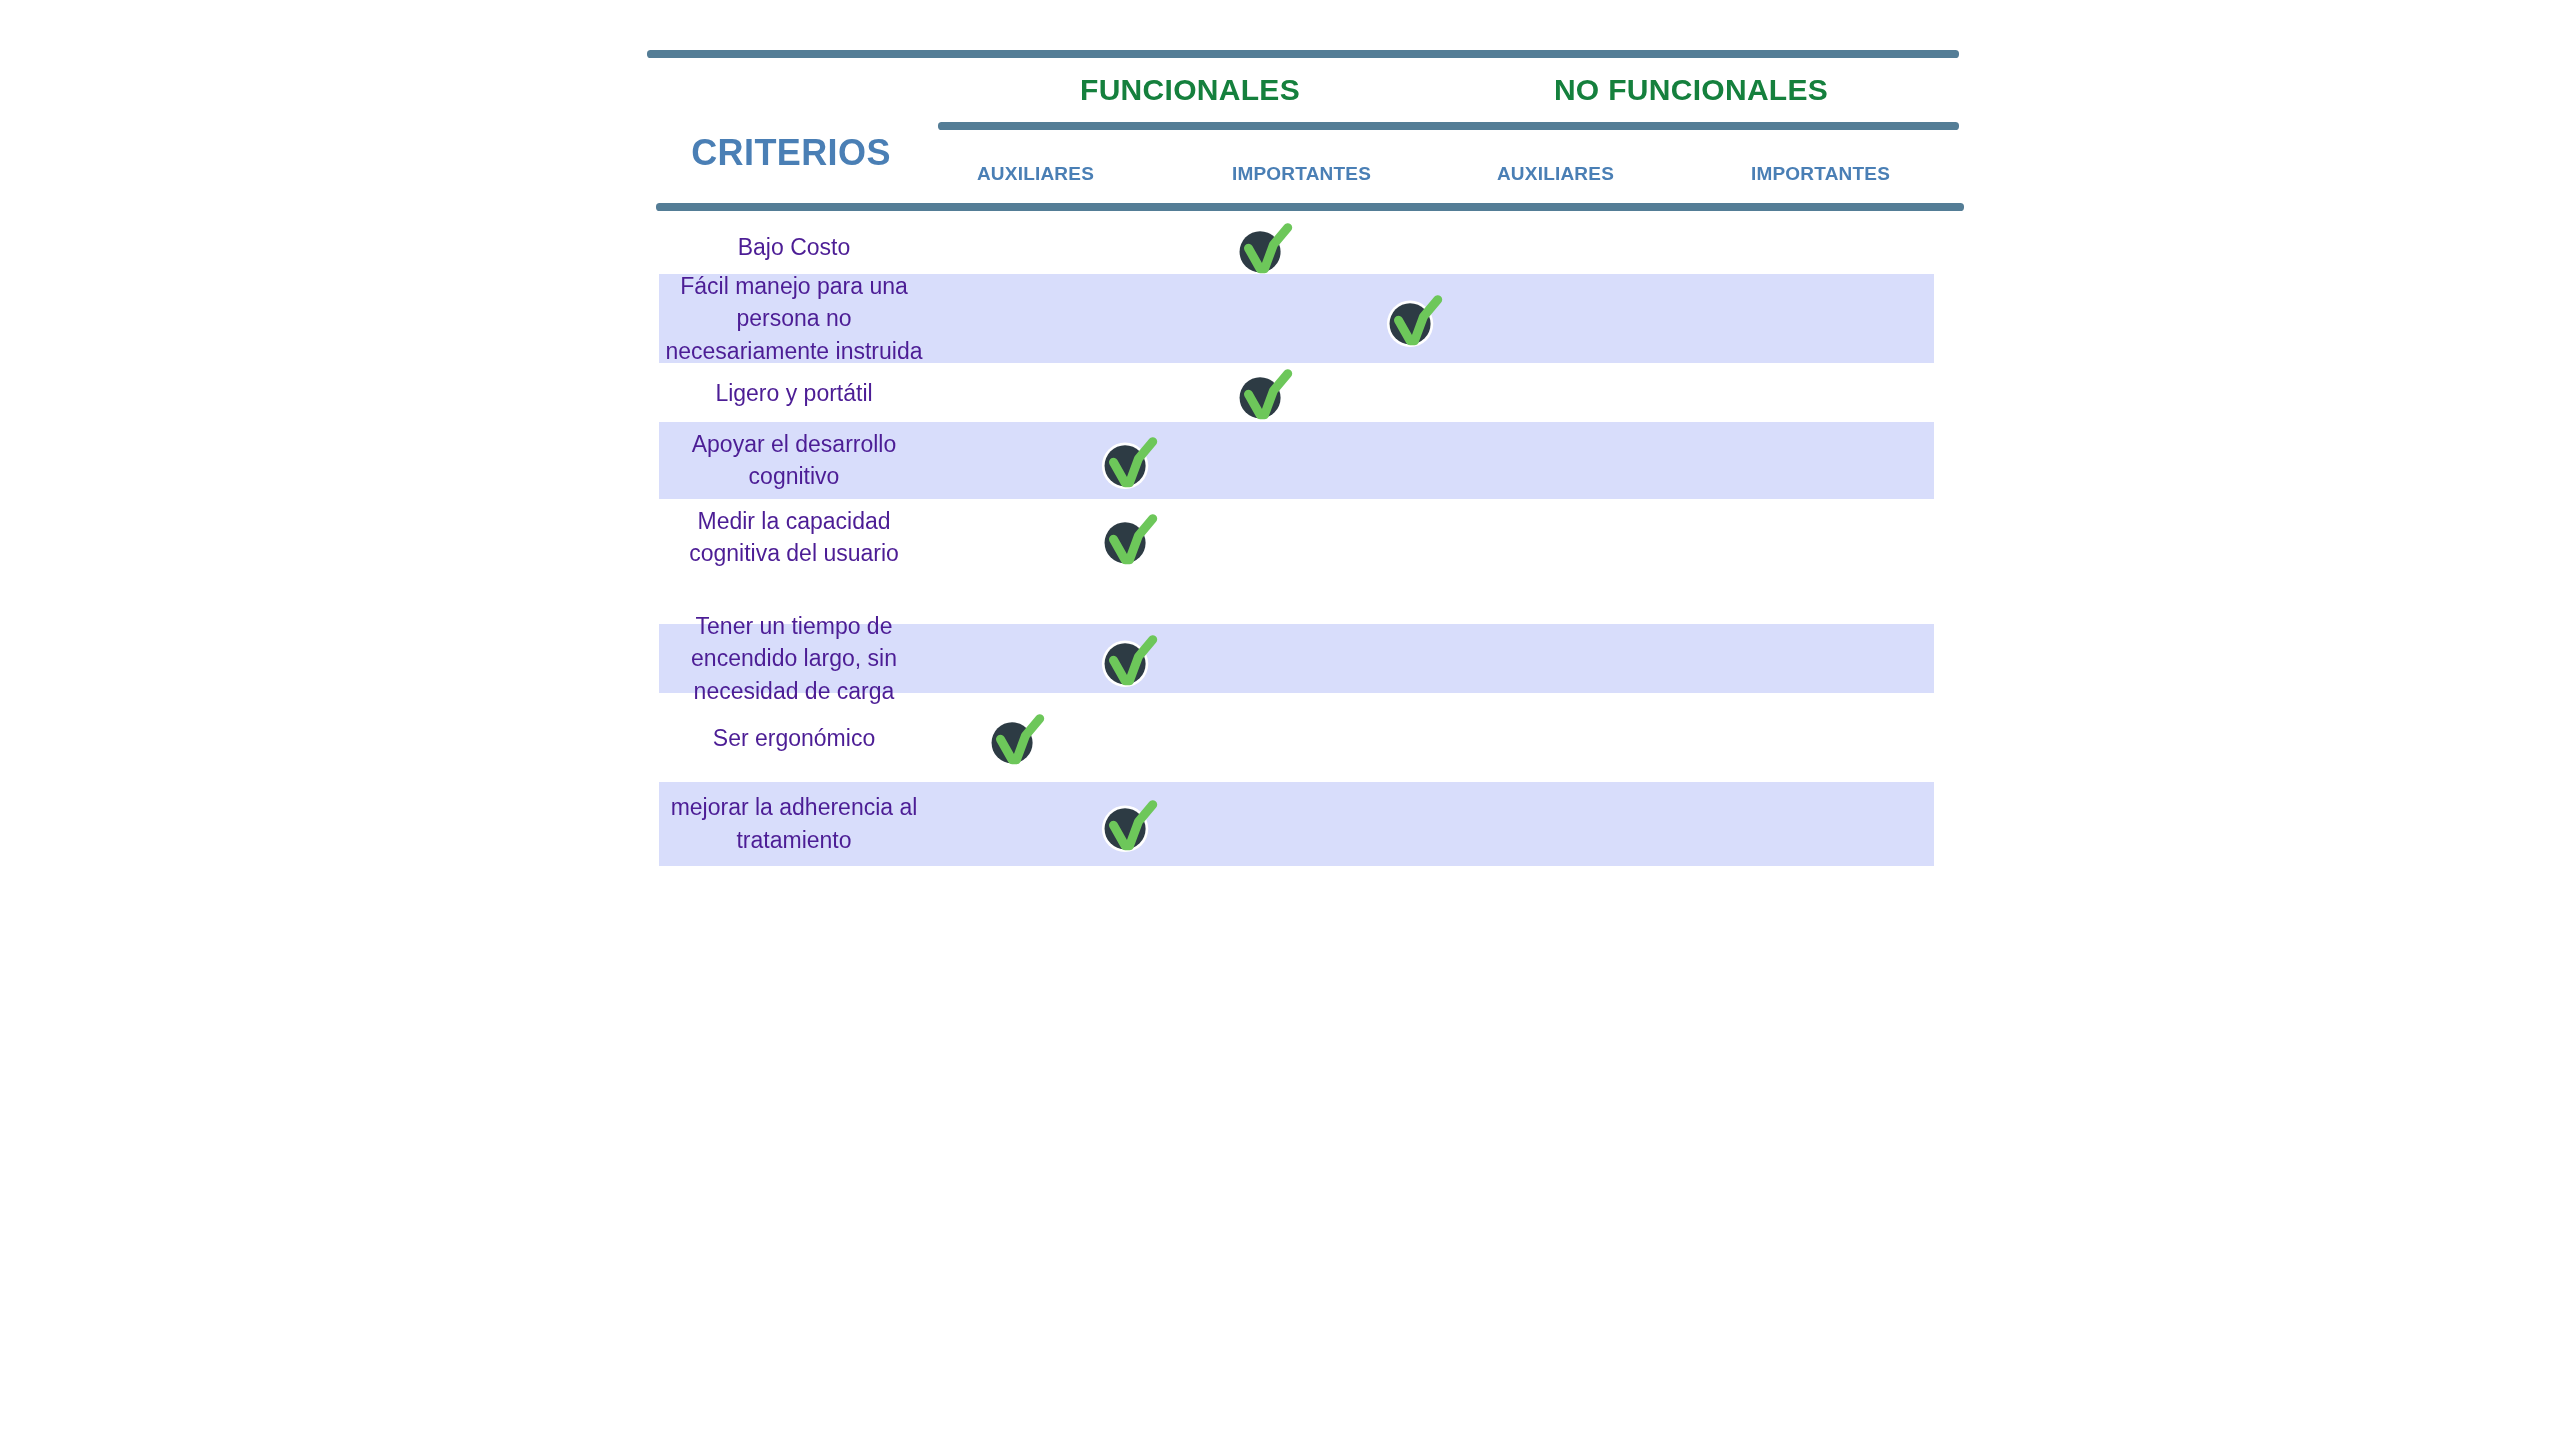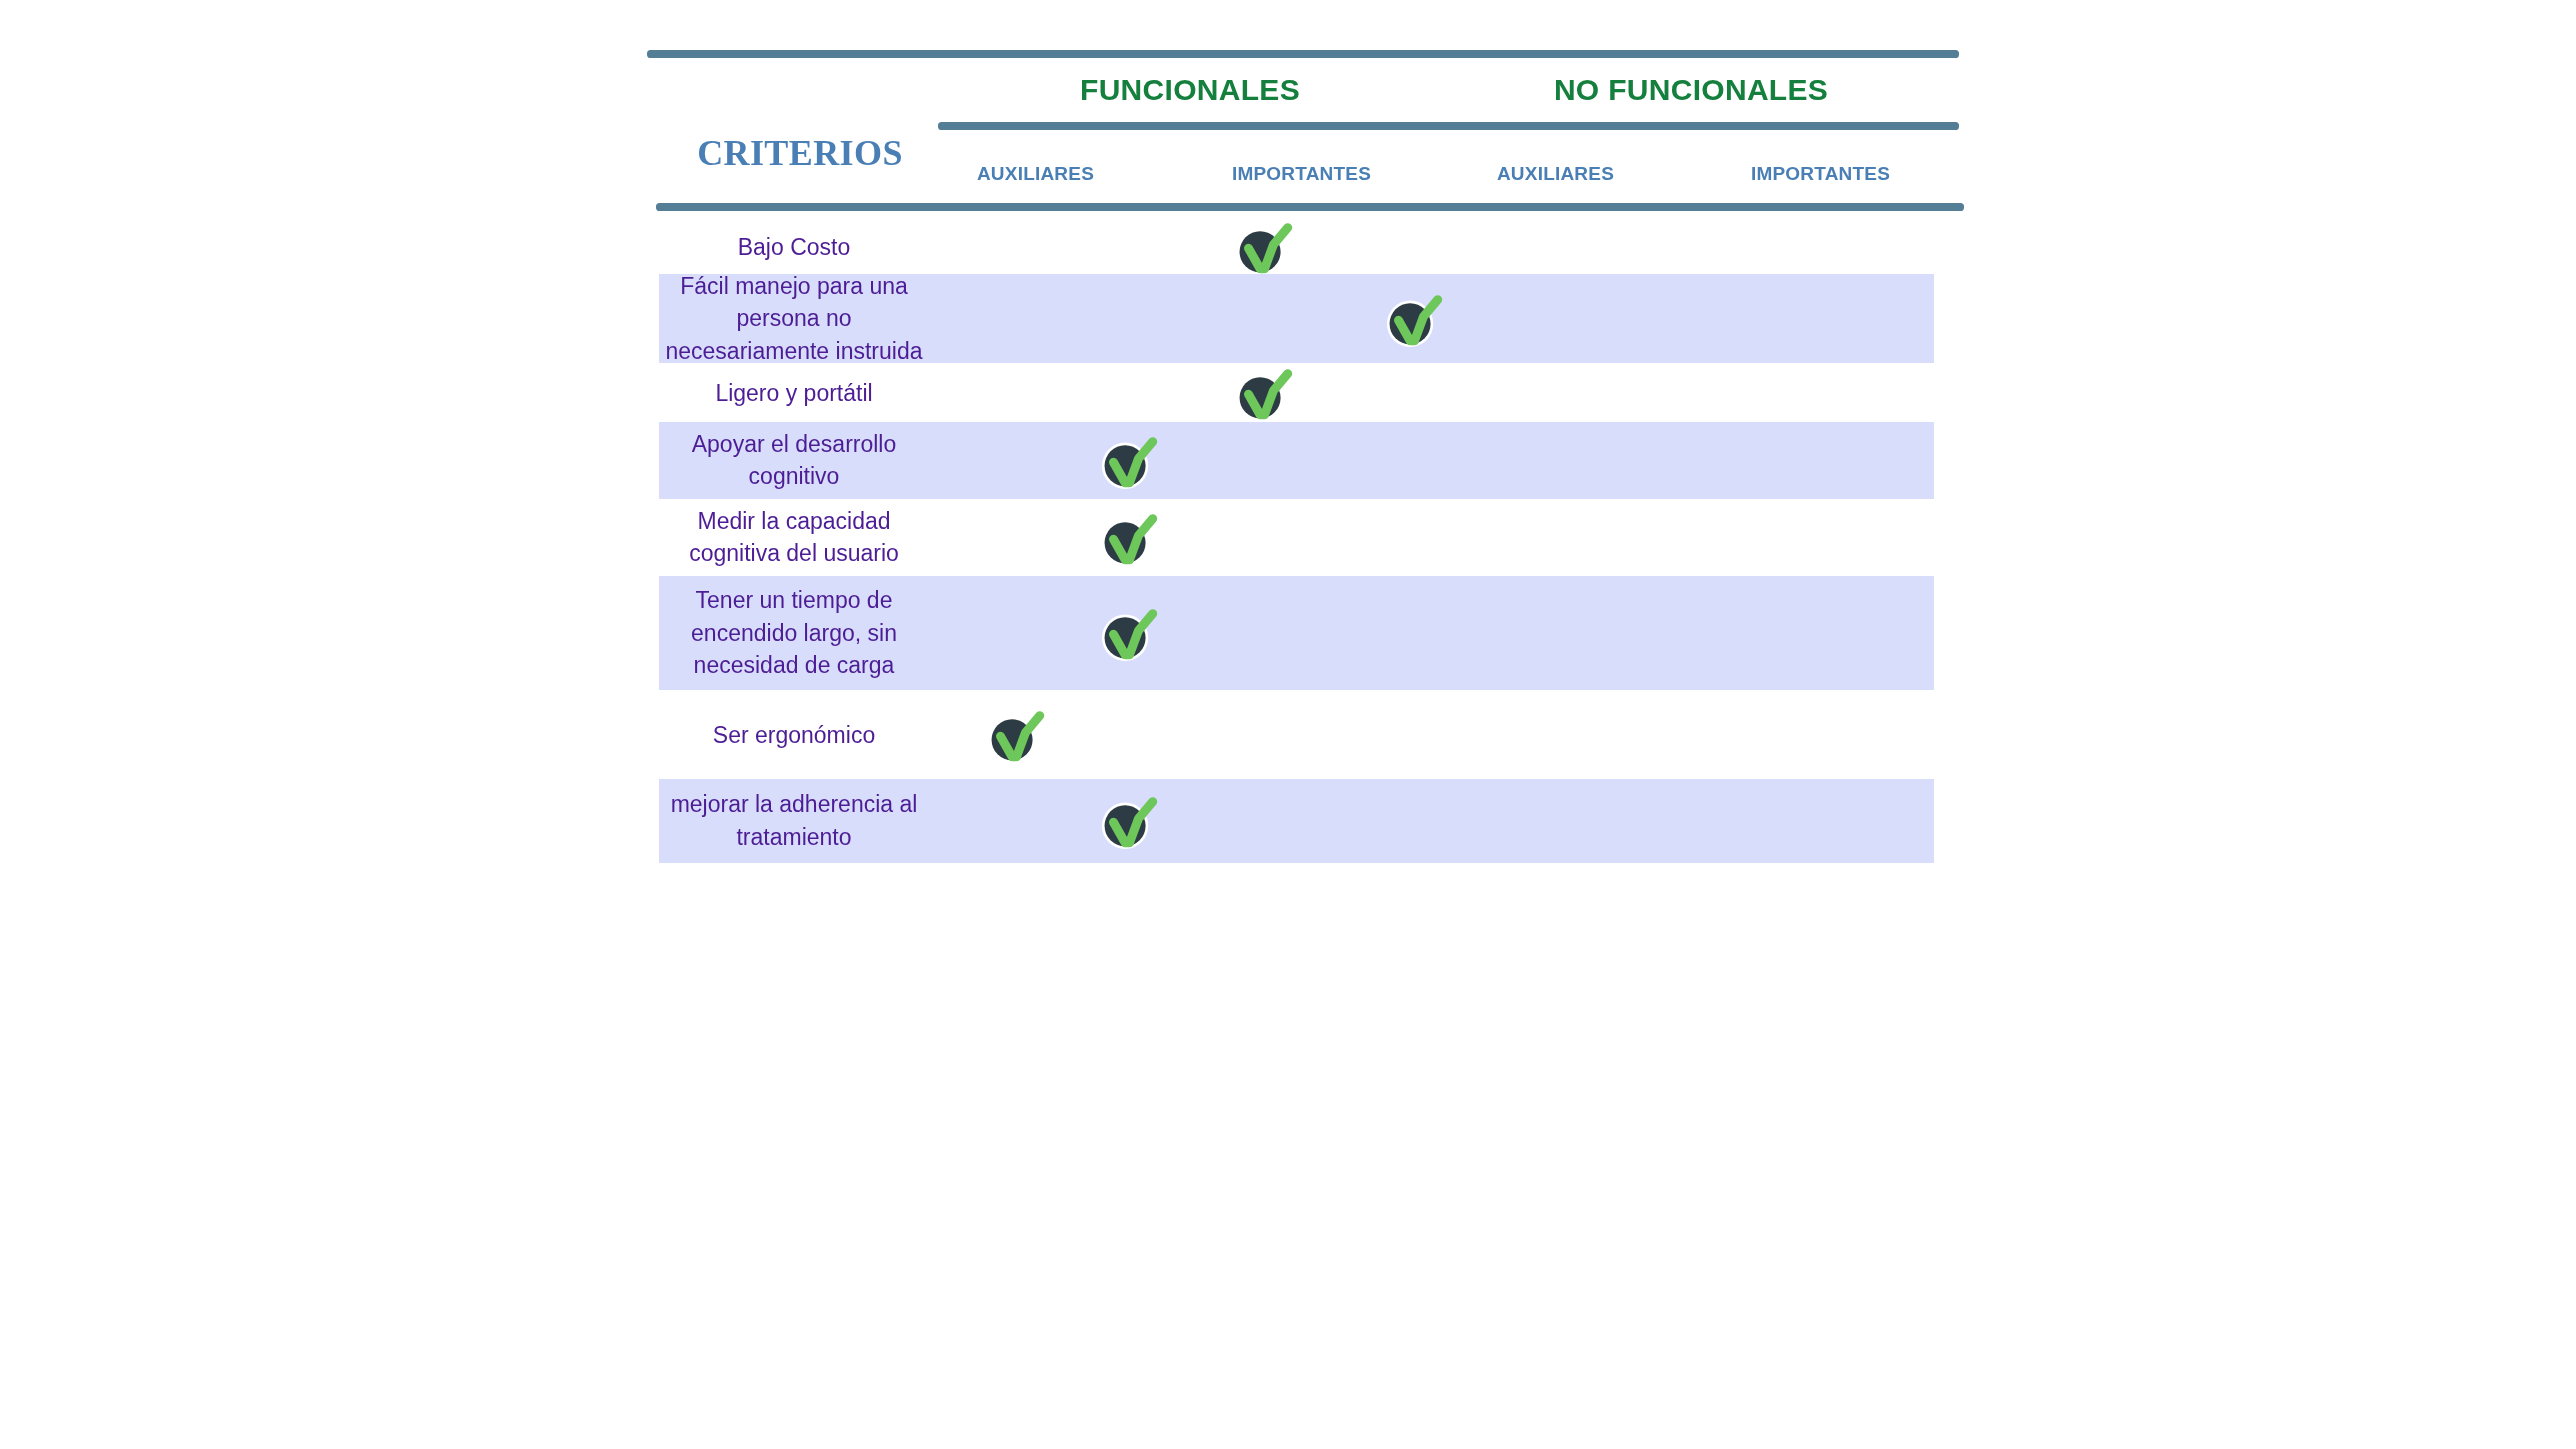--- a/index.html
+++ b/index.html
@@ -33,25 +33,25 @@
     background: #547d96;
     border-radius: 3.6px;
     height: 8px;
   }
   .rule-top    { left: 0px;   top: 0px;   width: 1312px; }
   .rule-mid    { left: 291px; top: 72px;  width: 1021px; }
   .rule-bottom { left: 9px;  top: 153px; width: 1308px; }
 
   .criterios-title {
     position: absolute;
-    left: 10px;
+    left: 1px;
     top: 85px;
     width: 286px;
     text-align: center;
-    font-family: Liberation Serif, serif;
+    font-family: Liberation Sans, sans-serif;
     font-size: 36px;
     font-weight: bold;
     color: #4a7fb5;
     letter-spacing: 0.4px;
     line-height: 1;
   }
 
   .grp-title {
     position: absolute;
     top: 25px;
@@ -211,21 +211,21 @@
       <div class="check-cell col-1">
         <span class="check-wrap">
           <svg viewBox="0 0 74 60" xmlns="http://www.w3.org/2000/svg">
             <circle cx="27" cy="32" r="26" fill="#ffffff"></circle>
             <circle cx="27" cy="32" r="23" fill="#2d3b44"></circle>
             <path d="M14 28 L27 51 L32 51 L42 24 L58 5" fill="none" stroke="#6dc75a" stroke-width="10" stroke-linecap="round" stroke-linejoin="round"></path>
           </svg>
         </span>
       </div>
     </div>
-    <div class="mrow banded" style="height: 114px;">
+    <div class="mrow banded" style="height: 69px; margin-top: 48px;">
       <div class="crit-label">Tener un tiempo de encendido largo, sin necesidad de carga</div>
       <div class="check-cell col-1">
         <span class="check-wrap">
           <svg viewBox="0 0 74 60" xmlns="http://www.w3.org/2000/svg">
             <circle cx="27" cy="32" r="26" fill="#ffffff"></circle>
             <circle cx="27" cy="32" r="23" fill="#2d3b44"></circle>
             <path d="M14 28 L27 51 L32 51 L42 24 L58 5" fill="none" stroke="#6dc75a" stroke-width="10" stroke-linecap="round" stroke-linejoin="round"></path>
           </svg>
         </span>
       </div>

